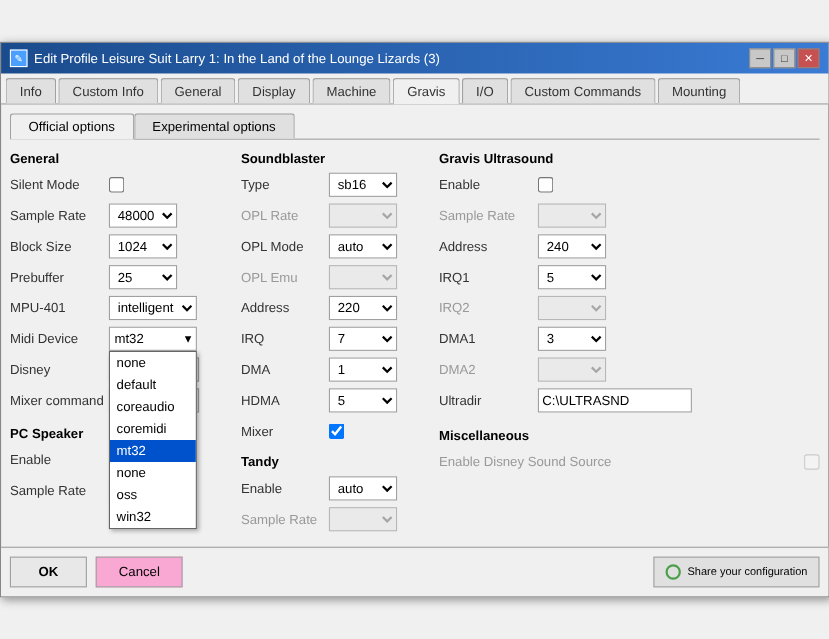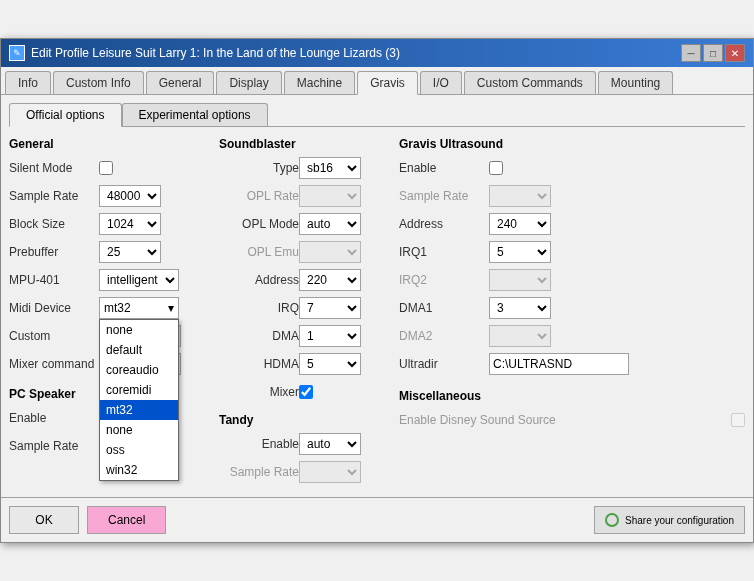--- a/index.html
+++ b/index.html
@@ -150,21 +150,20 @@
       width: 90px;
       font-size: 12px;
       color: #333;
       flex-shrink: 0;
     }
     .form-label-wide {
       width: 80px;
       font-size: 12px;
       color: #333;
       flex-shrink: 0;
-      text-align: right;
     }
 
     select, input[type="text"] {
       border: 1px solid #a0a0a0;
       background: white;
       padding: 1px 3px;
       font-size: 12px;
       height: 22px;
     }
     select:disabled, input:disabled {
@@ -218,21 +217,21 @@
       padding: 4px 20px;
       border: 1px solid #a0a0a0;
       background: #f9a8d4;
       cursor: pointer;
       font-size: 12px;
       min-width: 70px;
       height: 28px;
     }
     .btn.ok {
       background: #e8e8e8;
-      font-weight: 400;
+      font-weight: 700;
     }
     .share-btn {
       display: flex;
       align-items: center;
       gap: 6px;
       border: 1px solid #a0a0a0;
       background: #e0e0e0;
       padding: 4px 10px;
       cursor: pointer;
       font-size: 10px;
@@ -396,21 +395,21 @@
               <div class="midi-item">coremidi</div>
               <div class="midi-item active">mt32</div>
               <div class="midi-item">none</div>
               <div class="midi-item">oss</div>
               <div class="midi-item">win32</div>
             </div>
           </div>
         </div>
 
         <div class="form-row">
-          <span class="form-label">Custom</span>
+          <span class="form-label">Disney</span>
           <div class="input-with-btn">
             <input type="text" style="width: 58px;">
             <button class="browse-btn">...</button>
           </div>
         </div>
 
         <div class="form-row">
           <span class="form-label">Mixer command</span>
           <div class="input-with-btn">
             <input type="text" style="width: 58px;">

